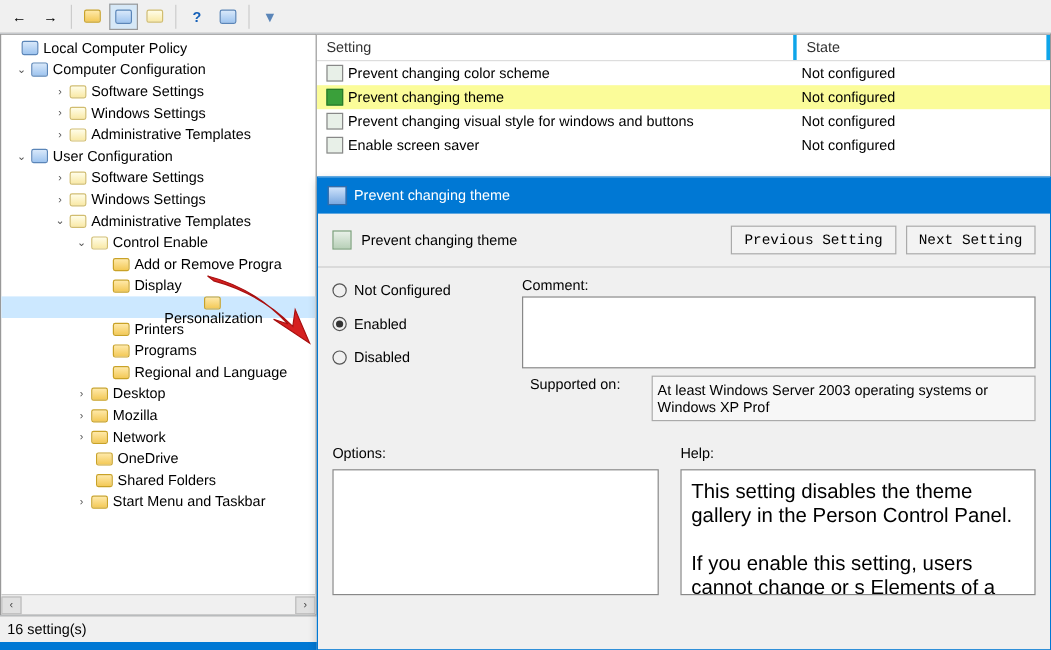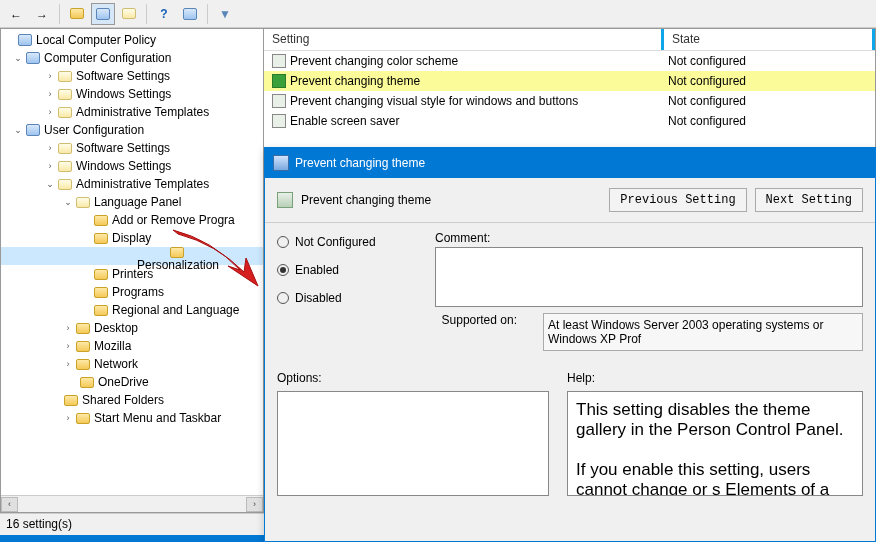--- a/index.html
+++ b/index.html
@@ -165,21 +165,21 @@
             <span class="folder-plain"></span>
           </span>
           <span>Administrative Templates</span>
         </div>
 
       <div class="tree-row" style="padding-left:60px">
           <span class="tree-exp">⌄</span>
           <span class="tree-icon">
             <span class="folder-plain"></span>
           </span>
-          <span>Language Panel</span>
+          <span>Control Enable</span>
         </div>
       <div class="tree-row" style="padding-left:92px">
           <span class="tree-icon">
             <span class="folder-ico"></span>
           </span>
           <span>Add or Remove Progra</span>
         </div>
       <div class="tree-row" style="padding-left:92px">
           <span class="tree-icon">
             <span class="folder-ico"></span>
@@ -231,21 +231,21 @@
             <span class="folder-ico"></span>
           </span>
           <span>Network</span>
         </div>
       <div class="tree-row" style="padding-left:78px">
           <span class="tree-icon">
             <span class="folder-ico"></span>
           </span>
           <span>OneDrive</span>
         </div>
-      <div class="tree-row" style="padding-left:62px">
+      <div class="tree-row" style="padding-left:78px">
           <span class="tree-icon">
             <span class="folder-ico"></span>
           </span>
           <span>Shared Folders</span>
         </div>
       <div class="tree-row" style="padding-left:60px">
           <span class="tree-exp">›</span>
           <span class="tree-icon">
             <span class="folder-ico"></span>
           </span>

